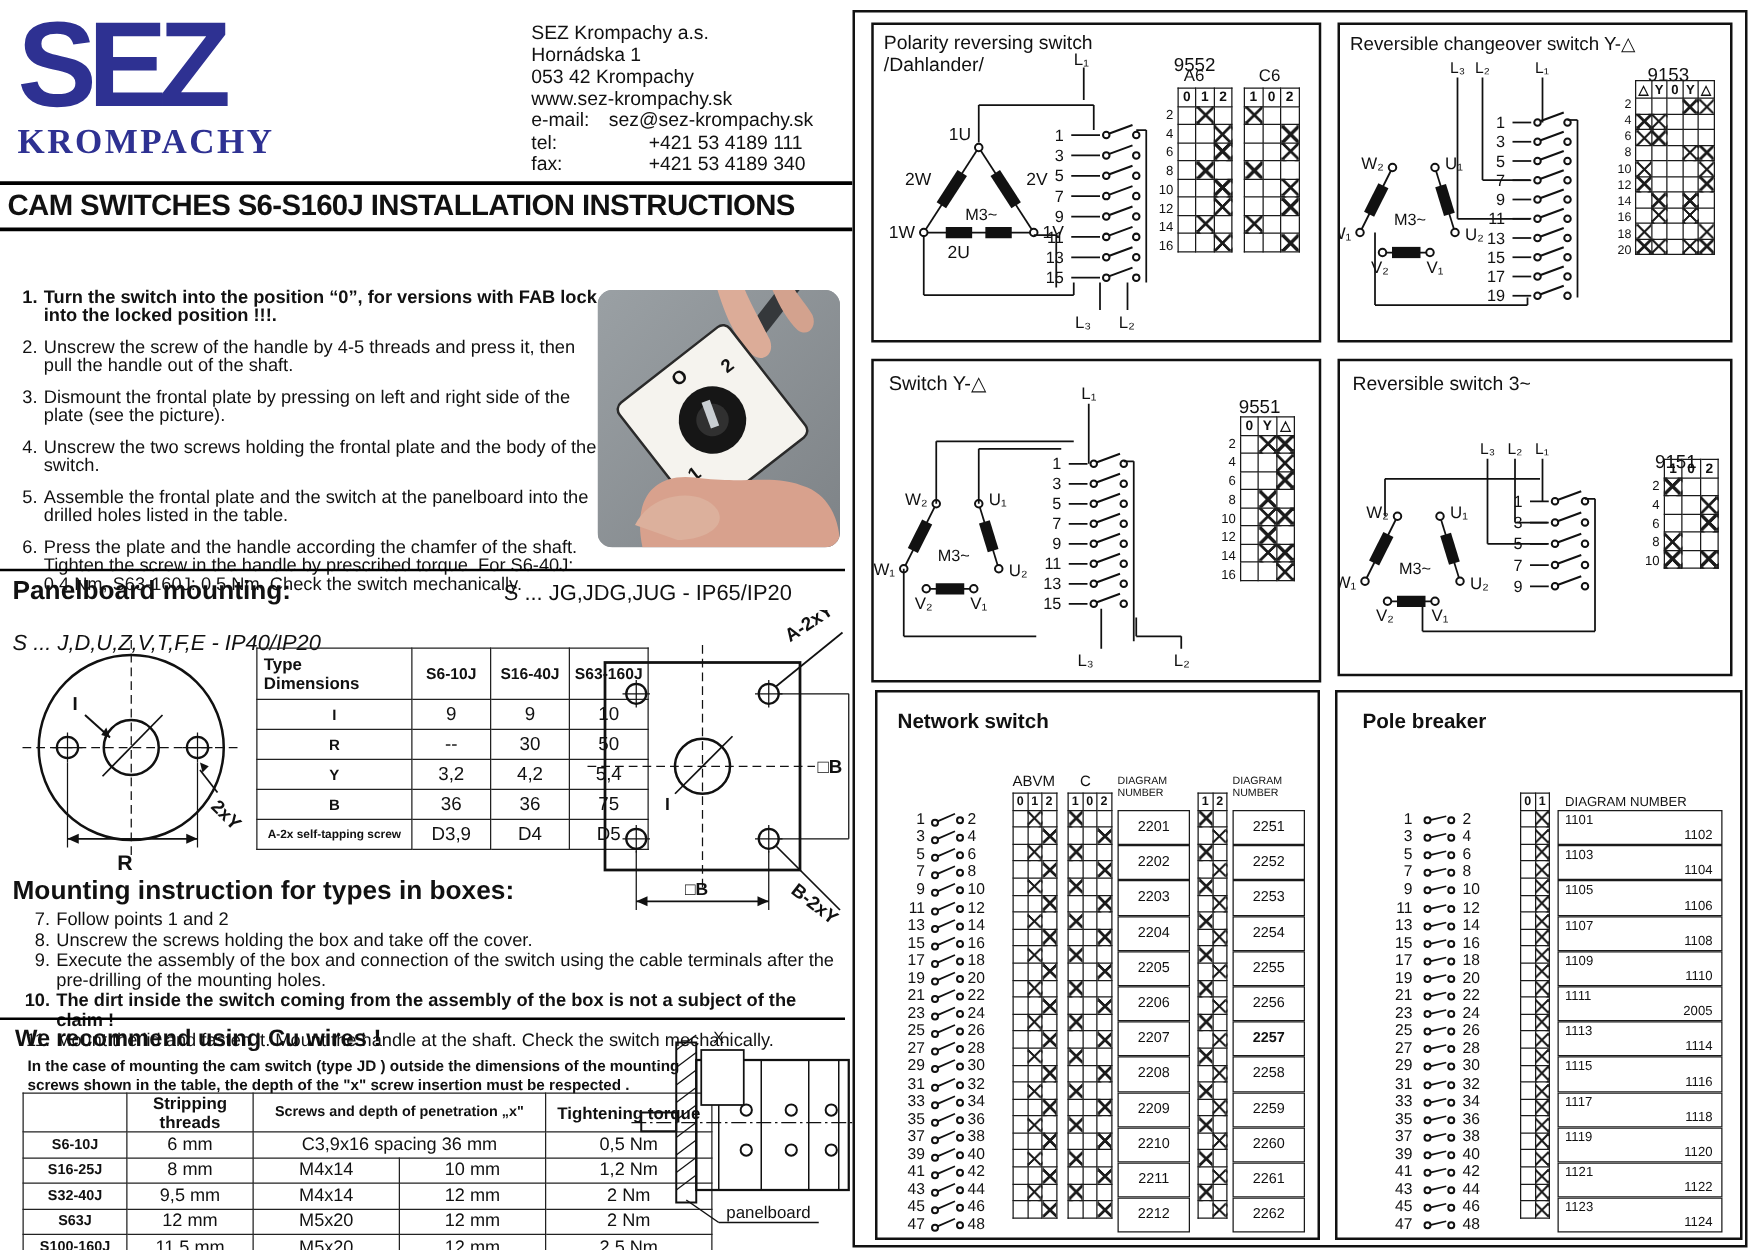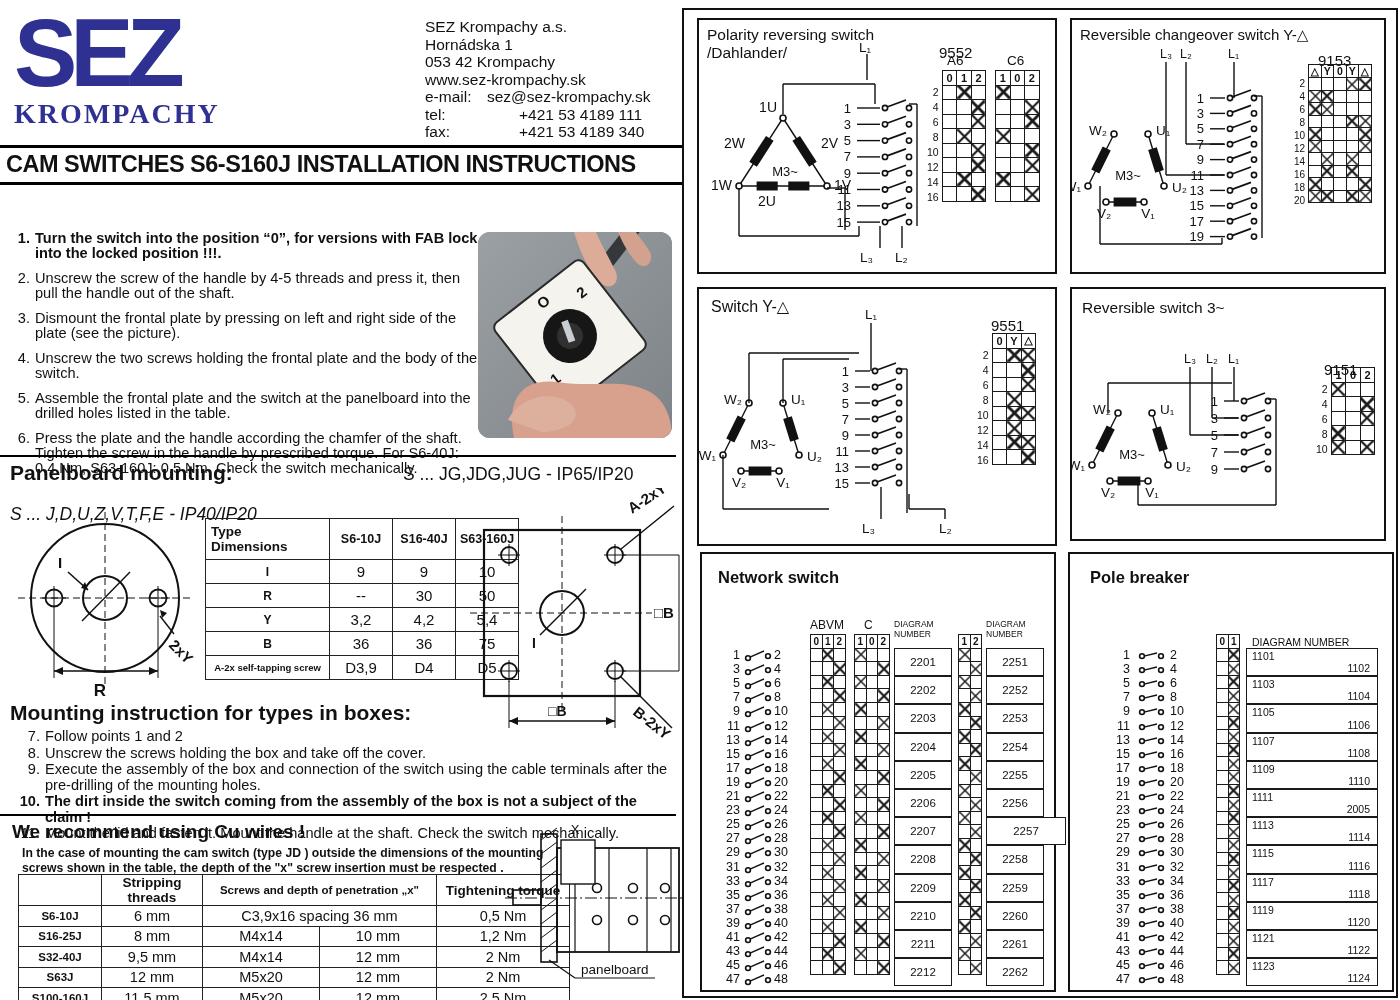--- a/index.html
+++ b/index.html
@@ -1614,21 +1614,21 @@
         </div>
         <div class="diagbox" style="left:284px;top:178.6px;width:58px;height:28.2px;">
           <div class="c">2254</div>
         </div>
         <div class="diagbox" style="left:284px;top:206.8px;width:58px;height:28.2px;">
           <div class="c">2255</div>
         </div>
         <div class="diagbox" style="left:284px;top:235px;width:58px;height:28.2px;">
           <div class="c">2256</div>
         </div>
-        <div class="diagbox" style="left:284px;top:263.2px;width:80px;height:28.2px;">
+        <div class="diagbox" style="left:284px;top:263.2px;width:58px;height:28.2px;font-weight:bold;">
           <div class="c">2257</div>
         </div>
         <div class="diagbox" style="left:284px;top:291.4px;width:58px;height:28.2px;">
           <div class="c">2258</div>
         </div>
         <div class="diagbox" style="left:284px;top:319.6px;width:58px;height:28.2px;">
           <div class="c">2259</div>
         </div>
         <div class="diagbox" style="left:284px;top:347.79999999999995px;width:58px;height:28.2px;">
           <div class="c">2260</div>

